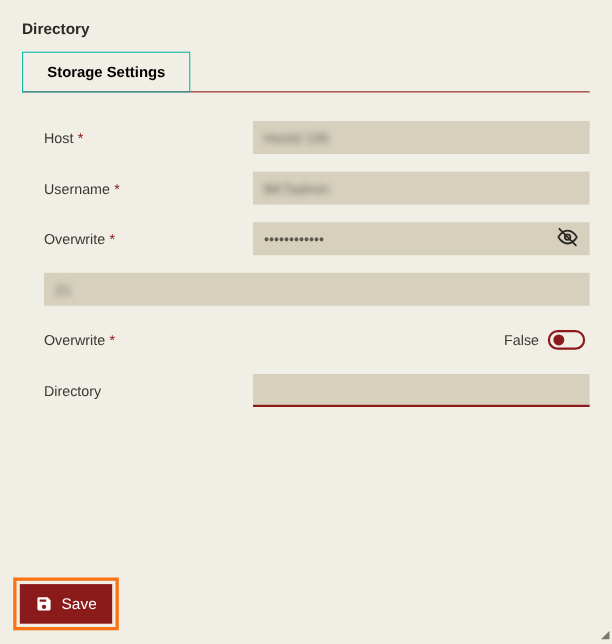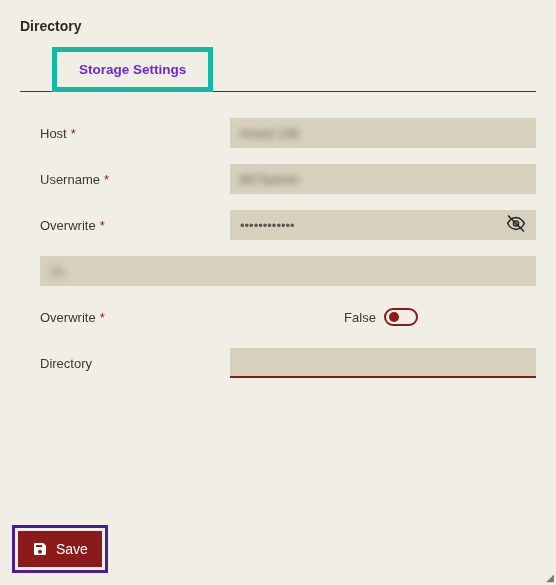--- a/index.html
+++ b/index.html
@@ -28,24 +28,23 @@
   .tab {
     padding: 10px 22px;
     font-size: 13.5px;
     color: #4a4842;
     cursor: pointer;
     border: 3px solid transparent;
     position: relative;
     top: 1px;
   }
   .tab.active {
-    color: #6d28d9;
+    color: #000000;
     font-weight: 600;
-    border: 5px solid #14b8a6;
-    margin-left: 32px;
+    border: 1px solid #14b8a6;
   }
   .form-area {
     padding: 26px 20px 0 20px;
     margin-left: 20px;
   }
   .row {
     display: flex;
     align-items: center;
     margin-bottom: 16px;
     min-height: 30px;
@@ -84,21 +83,21 @@
   .eye-icon {
     position: absolute;
     right: 10px;
     top: 50%;
     transform: translateY(-50%);
     cursor: pointer;
   }
   .toggle-cell {
     flex: 1;
     display: flex;
-    justify-content: center;
+    justify-content: flex-end;
     align-items: center;
     gap: 8px;
     padding-right: 4px;
   }
   .toggle-label {
     font-size: 13px;
     color: #3a3833;
   }
   .toggle {
     width: 34px;
@@ -115,21 +114,21 @@
     background: #8b1a1a;
     border-radius: 50%;
     position: absolute;
     top: 2px;
     left: 3px;
   }
   .save-wrap {
     position: absolute;
     left: 12px;
     bottom: 12px;
-    border: 3px solid #4c1d95;
+    border: 3px solid #f97316;
     padding: 3px;
   }
   .save-btn {
     background: #8b1a1a;
     color: #fff;
     border: none;
     padding: 10px 14px;
     font-size: 14px;
     display: flex;
     align-items: center;

